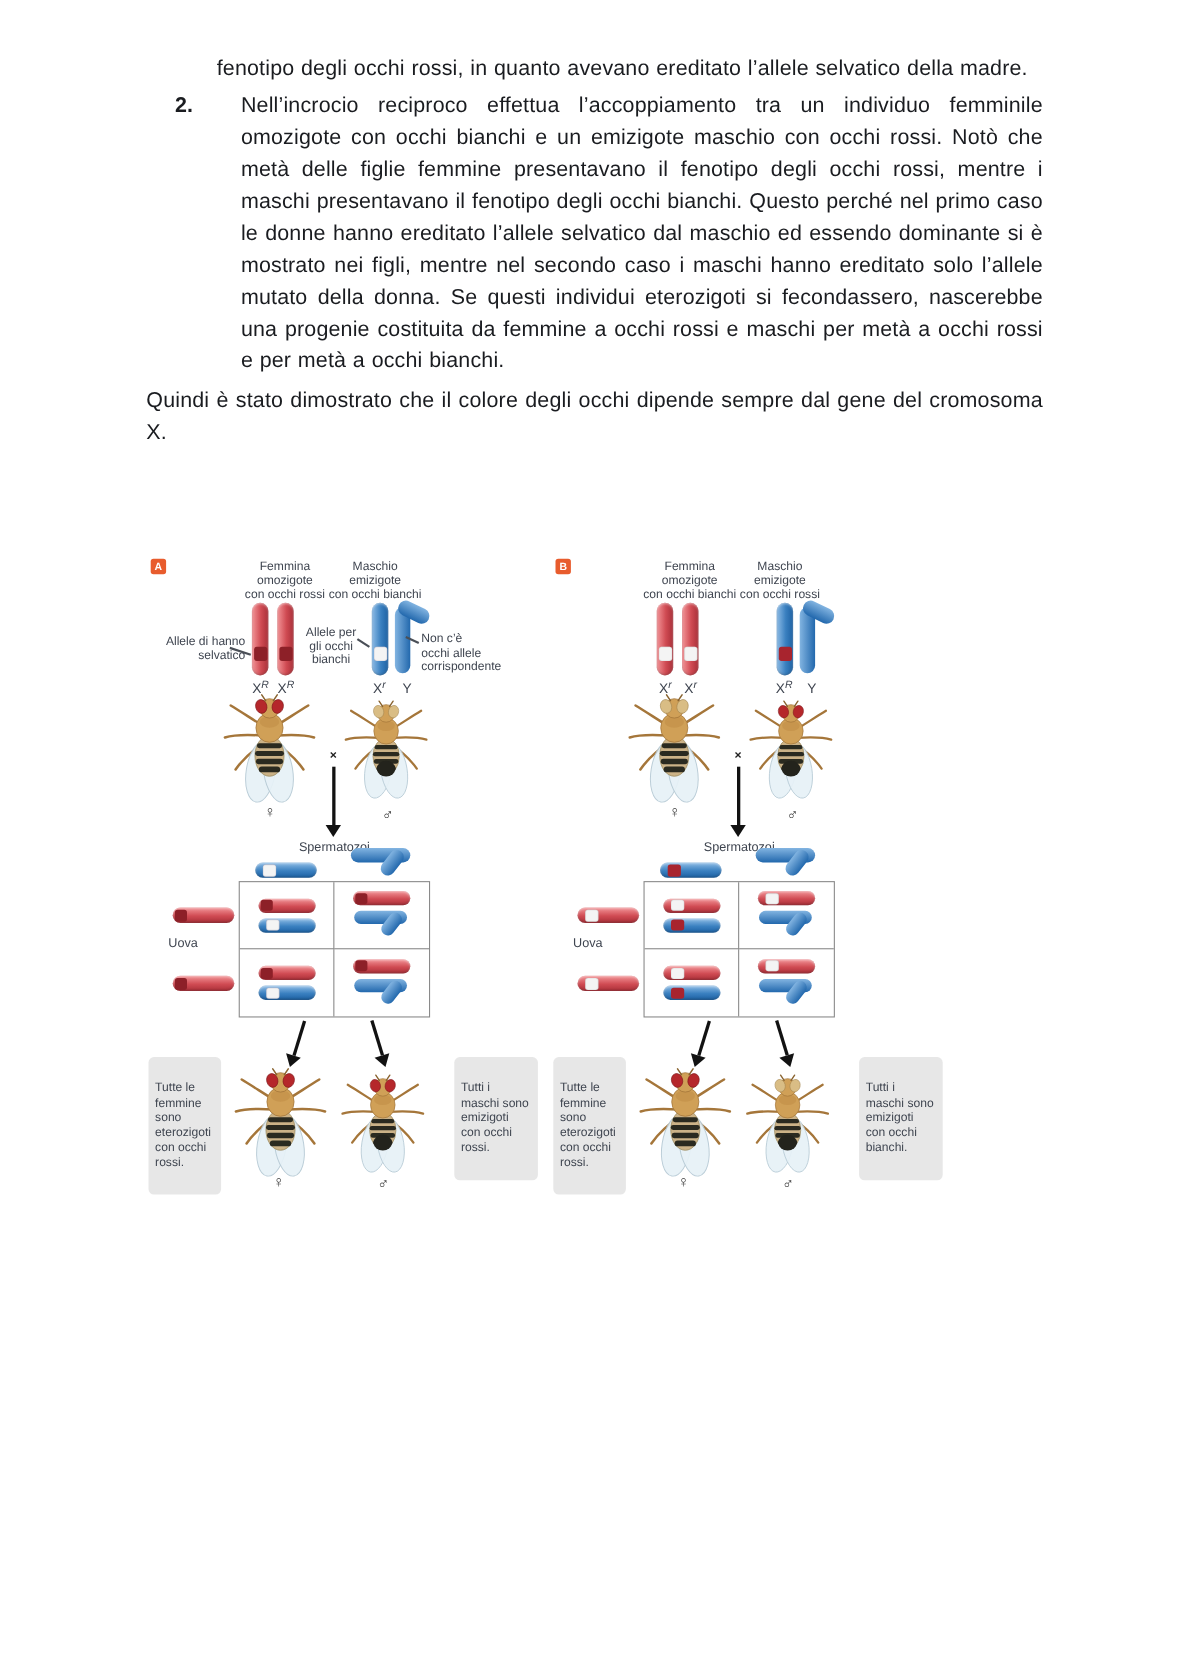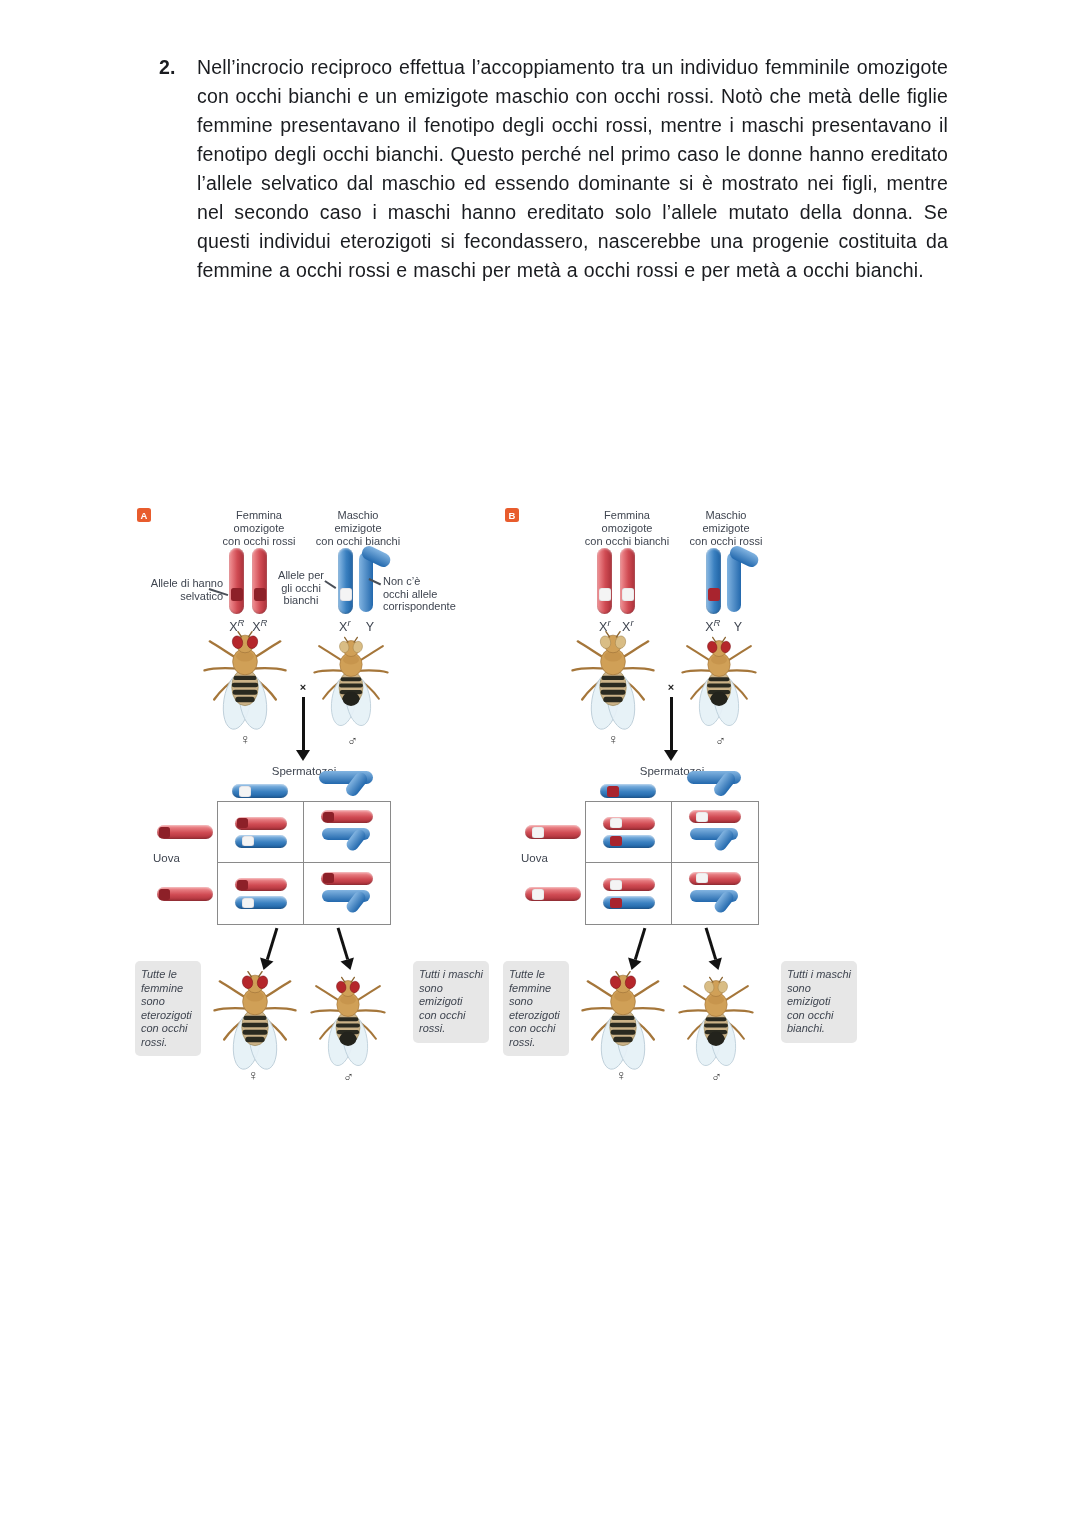--- a/index.html
+++ b/index.html
@@ -5,34 +5,34 @@
   html,body{margin:0;padding:0;background:#fff;}
   .page{position:relative;width:1080px;height:1525px;background:#ffffff;overflow:hidden;
         font-family:"Liberation Sans",sans-serif;}
 
   
   .doc{position:absolute;left:133px;top:48px;width:815px;color:#1a1c20;
        font-size:19.5px;line-height:29px;text-align:justify;letter-spacing:.15px;word-spacing:.5px;}
   .hang{margin-left:64px;text-align:justify;}
   .li{display:flex;margin-top:5px;}
   .li .num{width:64px;box-sizing:border-box;padding-left:26px;font-weight:bold;flex:none;}
-  .li .body{flex:1;text-align:justify;}
+  .li .body{flex:1;text-align:justify;margin-left:22px;}
   .closing{margin-top:7px;text-align:justify;}
 
   
   .figure{position:absolute;left:0;top:503px;width:1080px;height:610px;}
   .panel{position:absolute;top:0;width:345px;height:600px;}
   .panel-a{left:135px;} .panel-b{left:503px;}
 
   .badge{position:absolute;left:2px;top:5px;width:14px;height:14px;background:#e85c2d;
          color:#fff;font-size:9.5px;font-weight:bold;display:flex;align-items:center;
          justify-content:center;border-radius:2.5px;}
   .hdr{position:absolute;top:6px;width:112px;text-align:center;font-size:11px;line-height:13px;
        color:#3f4550;white-space:pre-line;}
-  .hdr-f{left:68px;} .hdr-m{left:167px;}
+  .hdr-f{left:68px;} .hdr-m{left:150px;}
 
   
   .chrbox{position:absolute;}
   .chr{position:relative;border-radius:8px;
        box-shadow:inset 0 1px 2px rgba(255,255,255,.5), inset 0 -1px 2px rgba(0,0,0,.22);}
   .chr-v{width:15px;height:66px;}
   .chr-h{width:56px;height:14px;}
   .chr-h.small{width:52px;height:13px;}
   .chr-v.x-red,.chr-v.x-red-white{background:linear-gradient(90deg,#ee8a8e 8%,#d04b53 55%,#a92f38);}
   .chr-h.x-red,.chr-h.x-red-white{background:linear-gradient(180deg,#ee8a8e 8%,#d04b53 55%,#a92f38);}
@@ -107,35 +107,37 @@
   .sperm-x{left:97px;top:281px;} .sperm-y{left:184px;top:268px;}
   .punnett{position:absolute;left:82px;top:298px;width:174px;height:124px;
            border:1.2px solid #8a8a8a;display:grid;grid-template-columns:1fr 1fr;
            grid-template-rows:1fr 1fr;box-sizing:border-box;background:#fff;}
   .pcell{display:flex;flex-direction:column;align-items:center;justify-content:center;gap:5px;}
   .pcell:nth-child(odd){border-right:1.1px solid #8a8a8a;}
   .pcell:nth-child(-n+2){border-bottom:1.1px solid #8a8a8a;}
   .egg1{left:22px;top:322px;} .egg2{left:22px;top:384px;}
   .uova{position:absolute;left:18px;top:349px;width:56px;font-size:11.5px;color:#3f4550;}
 
-  .callout{position:absolute;background:#e7e7e7;border-radius:5px;padding:7px 6px;
-           font-size:11px;line-height:13.5px;color:#3f4550;box-sizing:border-box;font-style:italic;}
+  .callout{position:absolute;background:#e7e7e7;border-radius:5px;padding:22px 6px;
+           font-size:11px;line-height:13.5px;color:#3f4550;box-sizing:border-box;}
   .callout-l{left:0;top:458px;width:66px;}
   .callout-r{left:278px;top:458px;width:76px;}
 </style>
 </head>
 <body>
 
 <div class="page">
 
   <div class="doc">
+    <div class="hang">fenotipo degli occhi rossi, in quanto avevano ereditato l’allele selvatico della madre.</div>
     <div class="li">
       <div class="num">2.</div>
       <div class="body">Nell’incrocio reciproco effettua l’accoppiamento tra un individuo femminile omozigote con occhi bianchi e un emizigote maschio con occhi rossi. Notò che metà delle figlie femmine presentavano il fenotipo degli occhi rossi, mentre i maschi presentavano il fenotipo degli occhi bianchi. Questo perché nel primo caso le donne hanno ereditato l’allele selvatico dal maschio ed essendo dominante si è mostrato nei figli, mentre nel secondo caso i maschi hanno ereditato solo l’allele mutato della donna. Se questi individui eterozigoti si fecondassero, nascerebbe una progenie costituita da femmine a occhi rossi e maschi per metà a occhi rossi e per metà a occhi bianchi.</div>
     </div>
+    <div class="closing">Quindi è stato dimostrato che il colore degli occhi dipende sempre dal gene del cromosoma X.</div>
   </div>
 
   <div class="figure">
 
     <div class="panel panel-a">
       <div class="badge">A</div>
       <div class="hdr hdr-f">Femmina
 omozigote
 con occhi rossi</div>
       <div class="hdr hdr-m">Maschio

